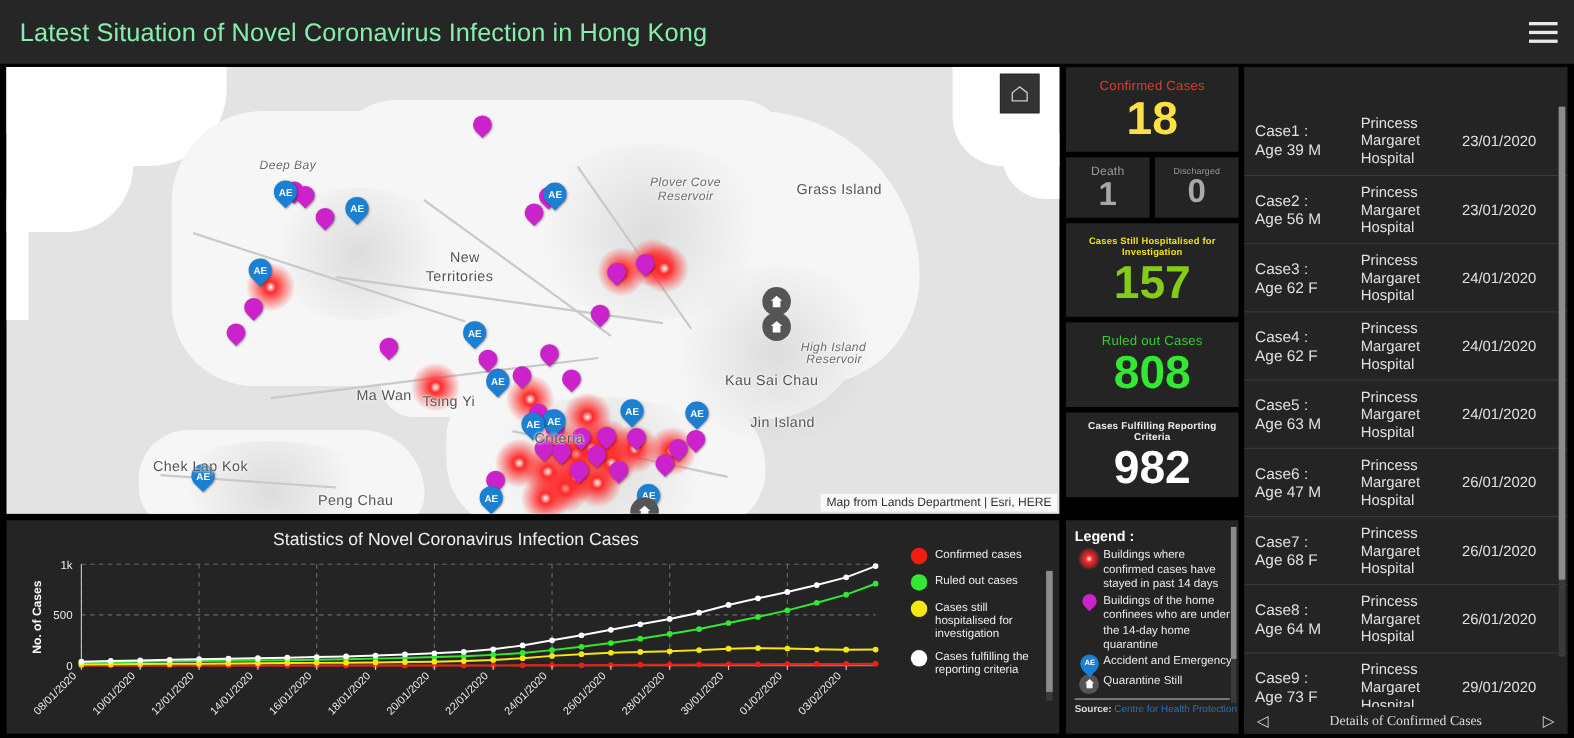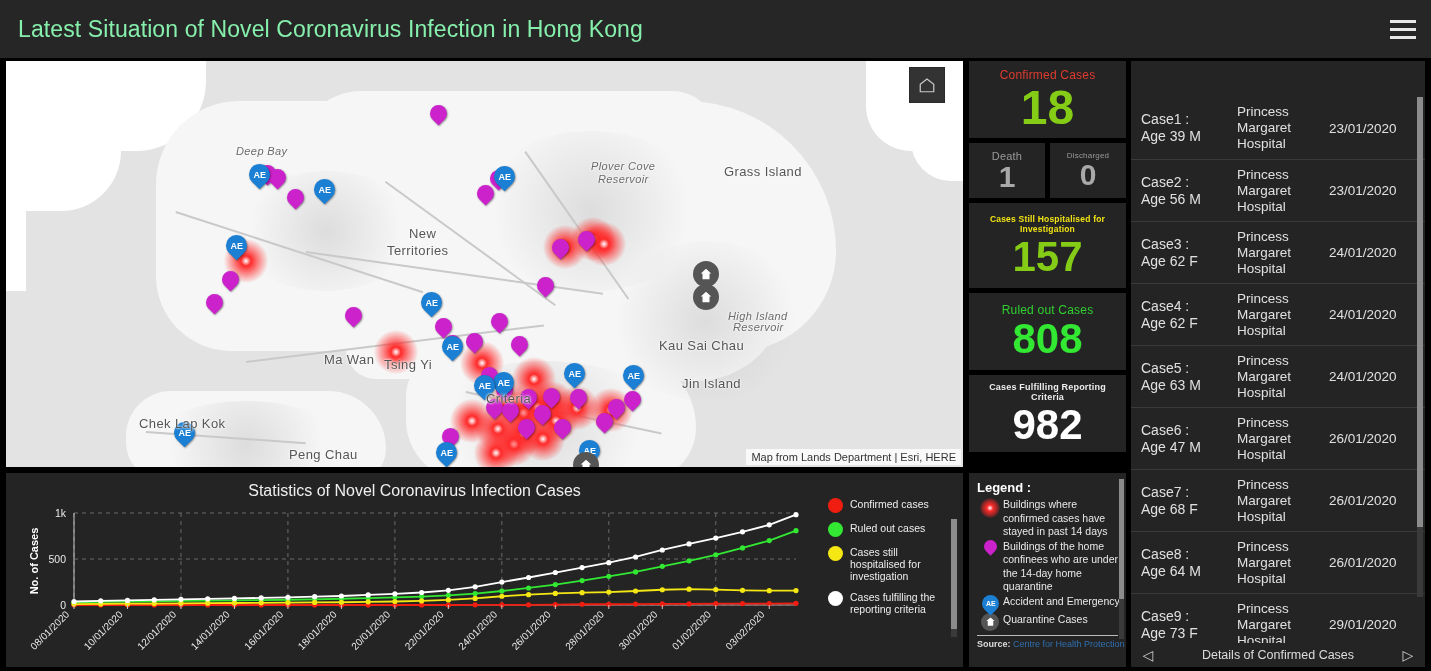--- a/index.html
+++ b/index.html
@@ -86,21 +86,21 @@
   }
 
   
   .stats-col { position: absolute; left: 969px; top: 61px; width: 157px; height: 406px; }
   .tile { background: #242424; width: 100%; display: flex; flex-direction: column;
           align-items: center; justify-content: center; }
   .tile-label { font-size: 11px; letter-spacing: .2px; text-align: center; padding: 0 4px; }
   .tile-value { font-weight: bold; line-height: 1; }
   .t-confirmed { height: 77px; margin-bottom: 5px; }
   .t-confirmed .tile-label { color: #e03b2f; font-size: 12px; margin-bottom: 2px; }
-  .t-confirmed .tile-value { color: #84cc16; font-size: 48px; }
+  .t-confirmed .tile-value { color: #fde047; font-size: 42px; }
   .pairrow { display: flex; gap: 5px; margin-bottom: 5px; }
   .t-half { width: 76px; height: 55px; }
   .t-half .tile-label { color: #9a9a9a; font-size: 11px; }
   .t-half .tile-value { color: #a9a9a9; font-size: 30px; }
   .t-half.disc .tile-label { font-size: 8px; }
   .t-hosp { height: 85px; margin-bottom: 5px; }
   .t-hosp .tile-label { color: #f2e313; font-size: 8.5px; font-weight: bold; margin-bottom: 2px; }
   .t-hosp .tile-value { color: #84cc16; font-size: 42px; }
   .t-ruled { height: 77px; margin-bottom: 5px; }
   .t-ruled .tile-label { color: #2fd02f; font-size: 12px; margin-bottom: 1px; }
@@ -129,21 +129,21 @@
   .list-scrollbar {
     position: absolute; right: 2px; top: 36px; width: 6px; height: 500px; background: #3a3a3a;
   }
   .list-scrollbar i { display: block; width: 6px; height: 430px; background: #8c8c8c; }
   .caselist-footer {
     position: absolute; left: 0; right: 0; bottom: 0; height: 24px;
     display: flex; align-items: center; justify-content: center; gap: 0;
     color: #ddd; font-size: 12.5px; background: #242424;
   }
   .caselist-footer .arrow { width: 34px; text-align: center; cursor: pointer; font-size: 14px; color: #ccc; }
-  .caselist-footer .flabel { flex: 1; text-align: center; }
+  .caselist-footer .flabel { flex: 1; text-align: center; font-family: Liberation Serif, serif; }
 
   
   .chart-panel {
     position: absolute; left: 6px; top: 473px; width: 957px; height: 194px;
     background: #242424; overflow: hidden;
   }
   .chart-title {
     text-align: center; color: #efefef; font-size: 16px; padding-top: 9px; padding-right: 140px;
   }
   .plot-wrap { position: absolute; left: 0; top: 32px; width: 810px; height: 162px; }
@@ -704,21 +704,21 @@
       <div class="lg-text">Accident and Emergency</div>
     </div>
     <div class="lg-row">
       <div class="lg-icon">
         <div class="lg-q">
           <svg width="11" height="11" viewBox="0 0 24 24" fill="#fff">
               <path d="M12 3 L21 11 H18 V21 H6 V11 H3 Z"></path>
             </svg>
         </div>
       </div>
-      <div class="lg-text">Quarantine Cases</div>
+      <div class="lg-text">Quarantine Still</div>
     </div>
 
     <div class="legend-divider"></div>
     <div class="legend-source">
       <b>Source:</b>
       <span>Centre for Health Protection of</span>
     </div>
     <div class="legend-scrollbar">
         <i></i>
       </div>

